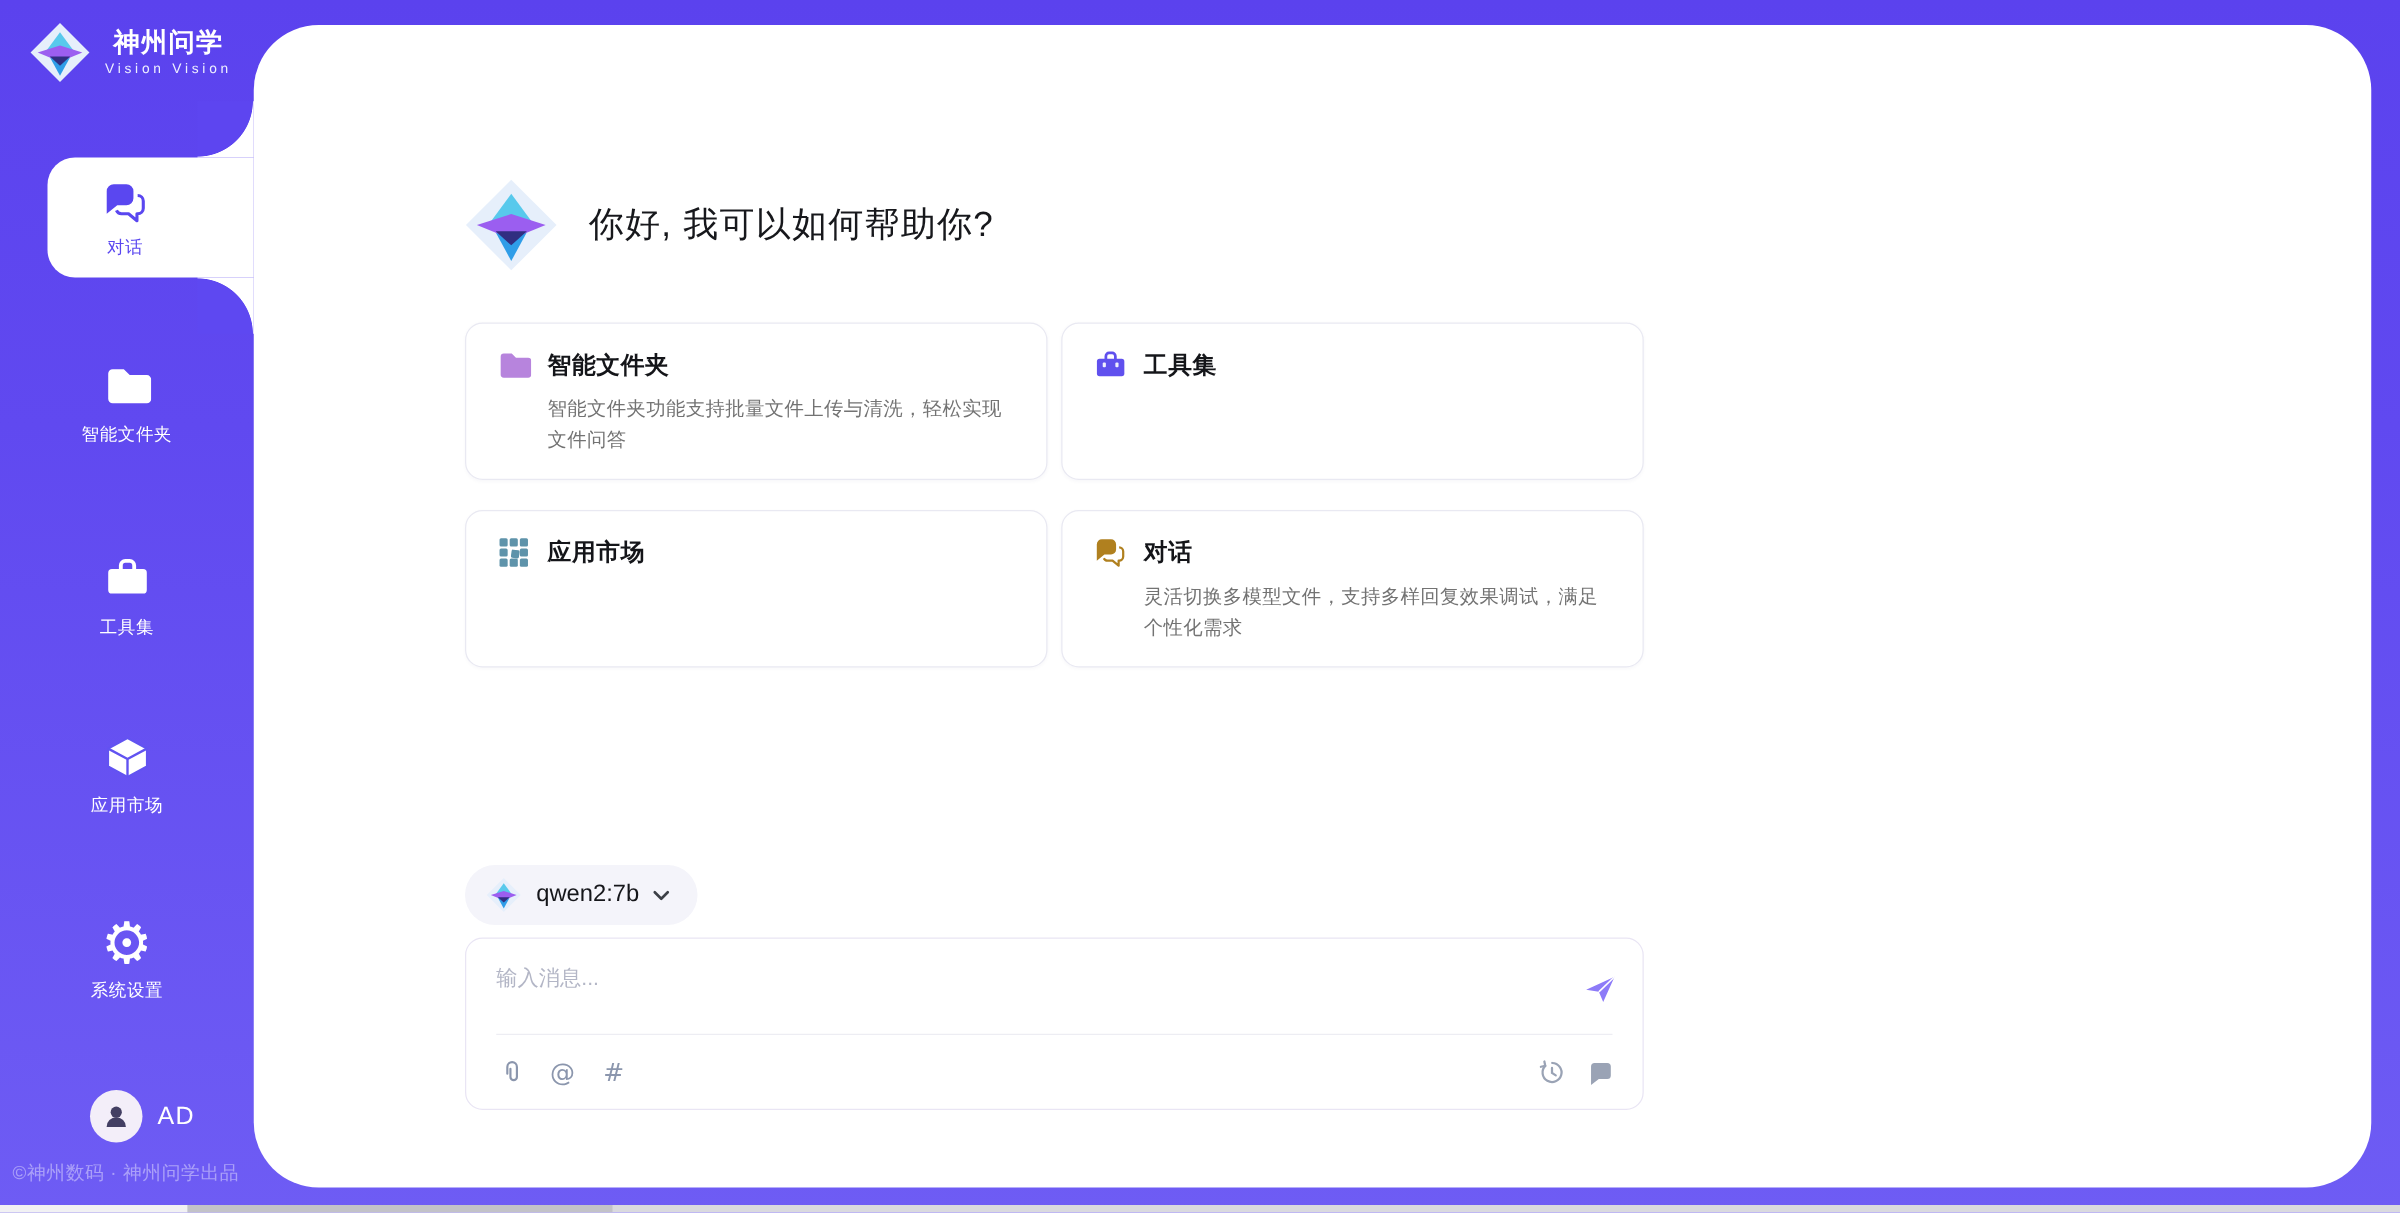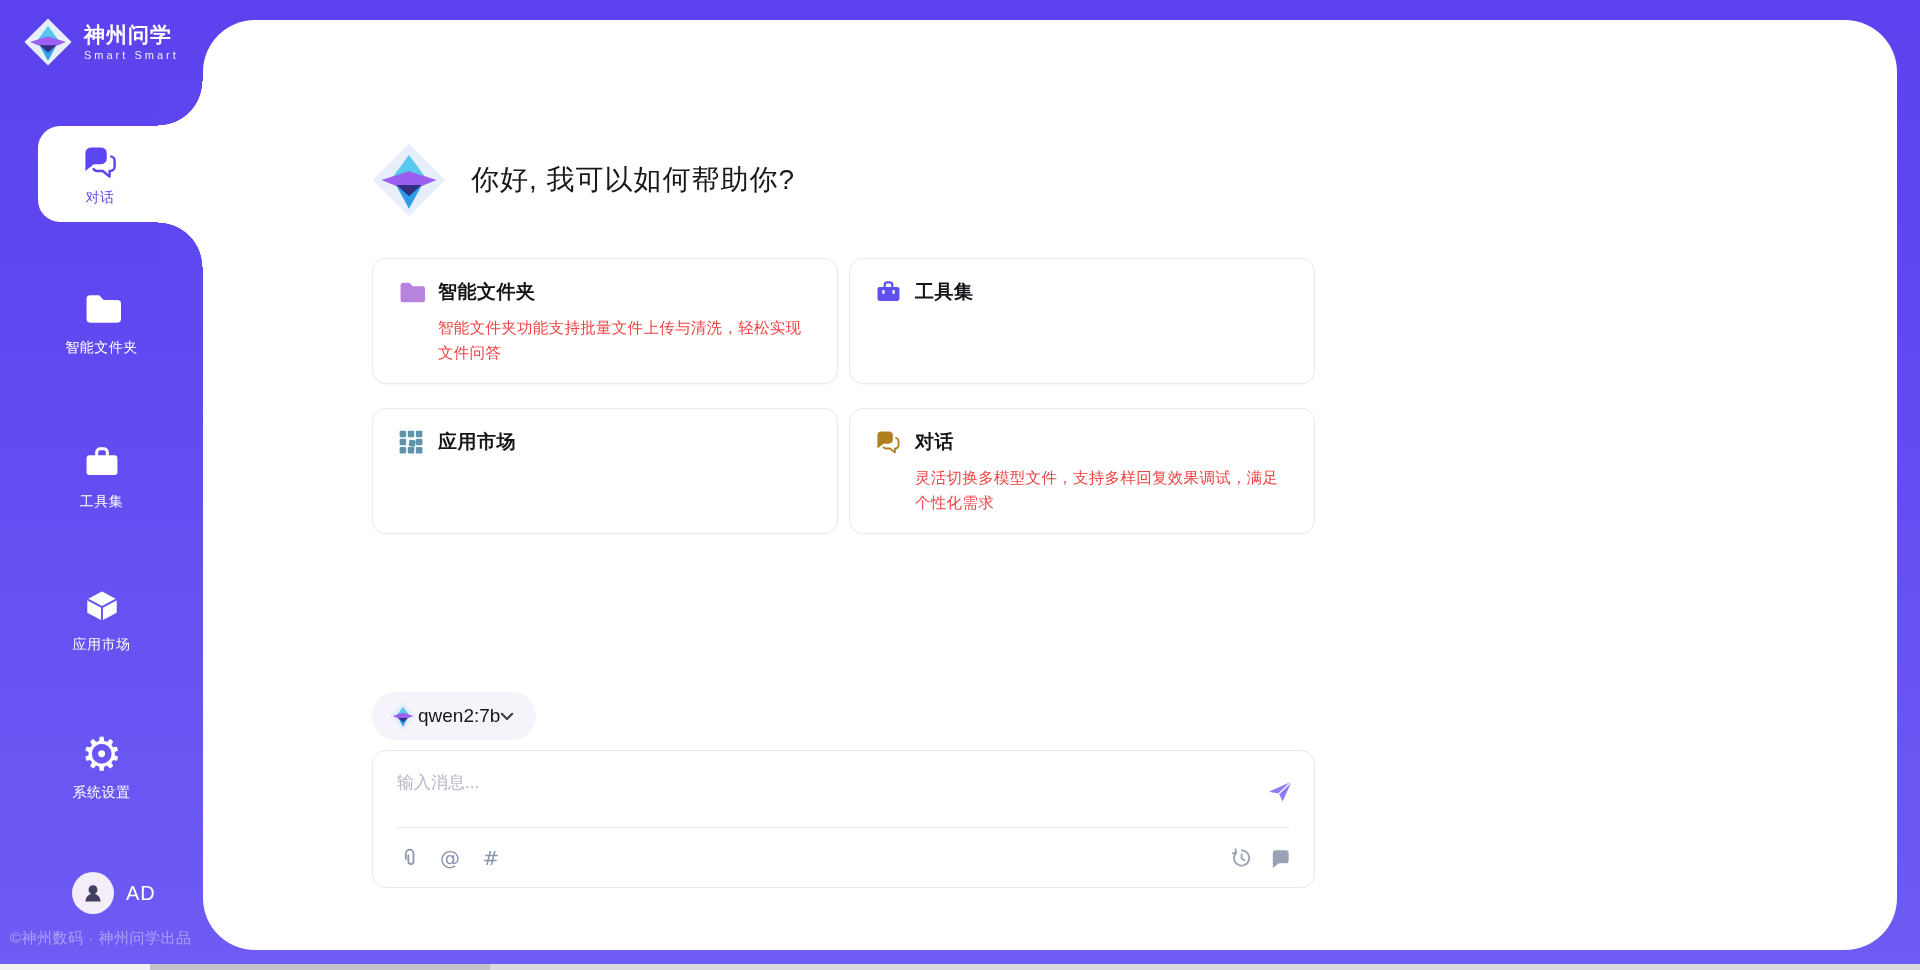--- a/index.html
+++ b/index.html
@@ -14,21 +14,21 @@
   .panel {
     position:absolute; left:203px; top:20px; width:1694px; height:930px;
     background:#ffffff; border-radius:52px;
   }
 
   
   .sidebar { position:absolute; left:0; top:0; width:203px; height:970px; }
 
   .logo { position:absolute; left:22px; top:16px; display:flex; align-items:center; gap:10px; }
   .logo .diamond { width:52px; height:52px; }
-  .logo-name { color:#fff; font-size:21px; font-weight:700; letter-spacing:1px; line-height:1.15; }
+  .logo-name { color:#fff; font-size:21px; font-weight:700; letter-spacing:1px; line-height:1.15;text-align:center; }
   .logo-sub { color:#eef0ff; font-size:11px; font-weight:300; letter-spacing:3px; margin-top:2px; }
 
   .tab-active {
     position:absolute; left:38px; top:126px; width:165px; height:96px;
     background:#ffffff; border-radius:22px 0 0 22px;
     display:flex; flex-direction:column; align-items:center; justify-content:center;
     padding-right:41px; gap:6px; color:#5a47f0; cursor:pointer;
   }
   .fillet-top {
     position:absolute; left:158px; top:81px; width:45px; height:45px;
@@ -68,25 +68,25 @@
     display:grid; grid-template-columns:1fr 1fr; column-gap:11px; row-gap:24px;
   }
   .card {
     background:#fff; border:1px solid #e9e9f2; border-radius:14px;
     padding:19px 24px 18px 24px; min-height:124px; cursor:pointer;
     box-shadow:0 1px 3px rgba(40,40,90,0.03);
   }
   .card-head { display:flex; align-items:center; gap:13px; }
   .card-ico { width:28px; height:28px; display:flex; align-items:center; justify-content:center; }
   .card-title { font-size:19px; font-weight:700; color:#141519; letter-spacing:0.5px; }
-  .card-desc { margin-top:9px; padding-left:41px; font-size:15.5px; color:#ef4444; line-height:1.62; letter-spacing:0.3px; }
+  .card-desc { margin-top:9px; padding-left:41px; font-size:15.5px; color:#737373; line-height:1.62; letter-spacing:0.3px; }
 
   .model-pill {
     position:absolute; left:372px; top:692px; height:48px;
-    display:inline-flex; align-items:center; gap:0; padding:0 22px 0 16px;
+    display:inline-flex; align-items:center; gap:11px; padding:0 22px 0 16px;
     background:#f4f4fa; border-radius:26px; cursor:pointer;
   }
   .model-pill .diamond { width:30px; height:30px; }
   .model-name { font-size:19px; color:#15161a; }
 
   .composer {
     position:absolute; left:372px; top:750px; width:943px; height:138px;
     border:1px solid #e9e5f4; border-radius:14px; background:#fff;
   }
   .composer textarea {
@@ -181,21 +181,21 @@
 <div class="panel"></div>
 
 <div class="sidebar">
 
   <div class="logo">
     <svg class="diamond" viewBox="0 0 64 64">
         <use href="#brand-diamond"></use>
       </svg>
     <div>
       <div class="logo-name">神州问学</div>
-      <div class="logo-sub">Smart Smart</div>
+      <div class="logo-sub">Vision Vision</div>
     </div>
   </div>
 
   <div class="fillet-top"></div>
   <div class="fillet-bottom"></div>
 
   <div class="tab-active">
     <span class="nav-ico">
       <svg width="36" height="36" viewBox="0 0 32 32" style="color:#5a47f0">
           <use href="#icon-chat-bubbles"></use>

